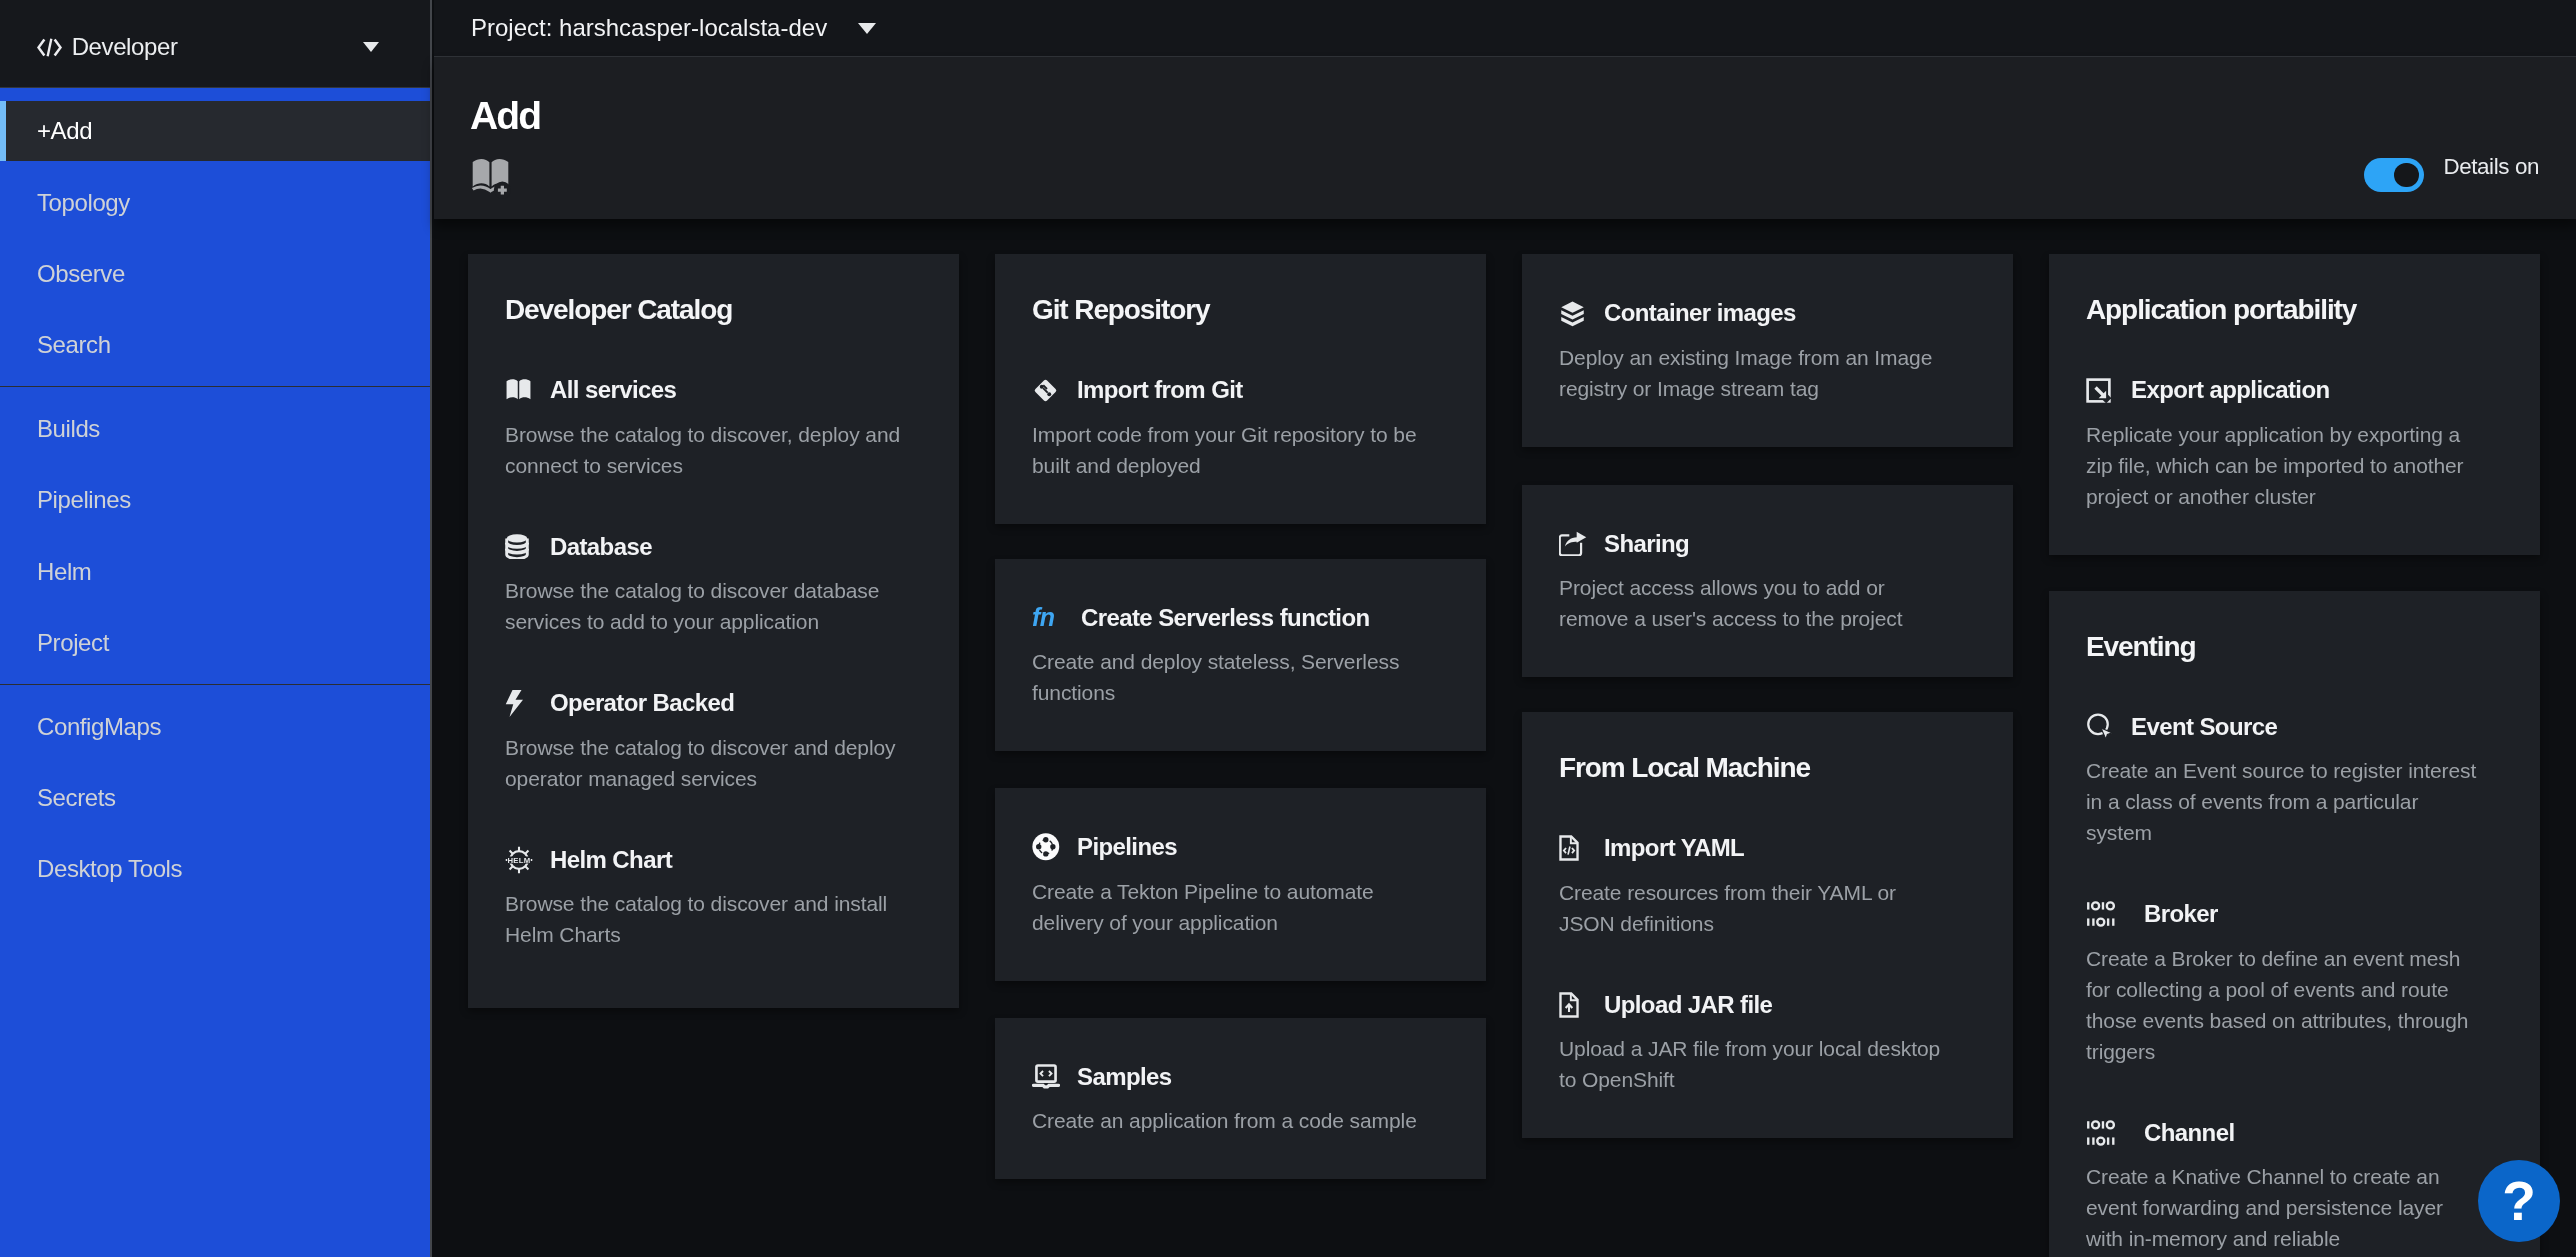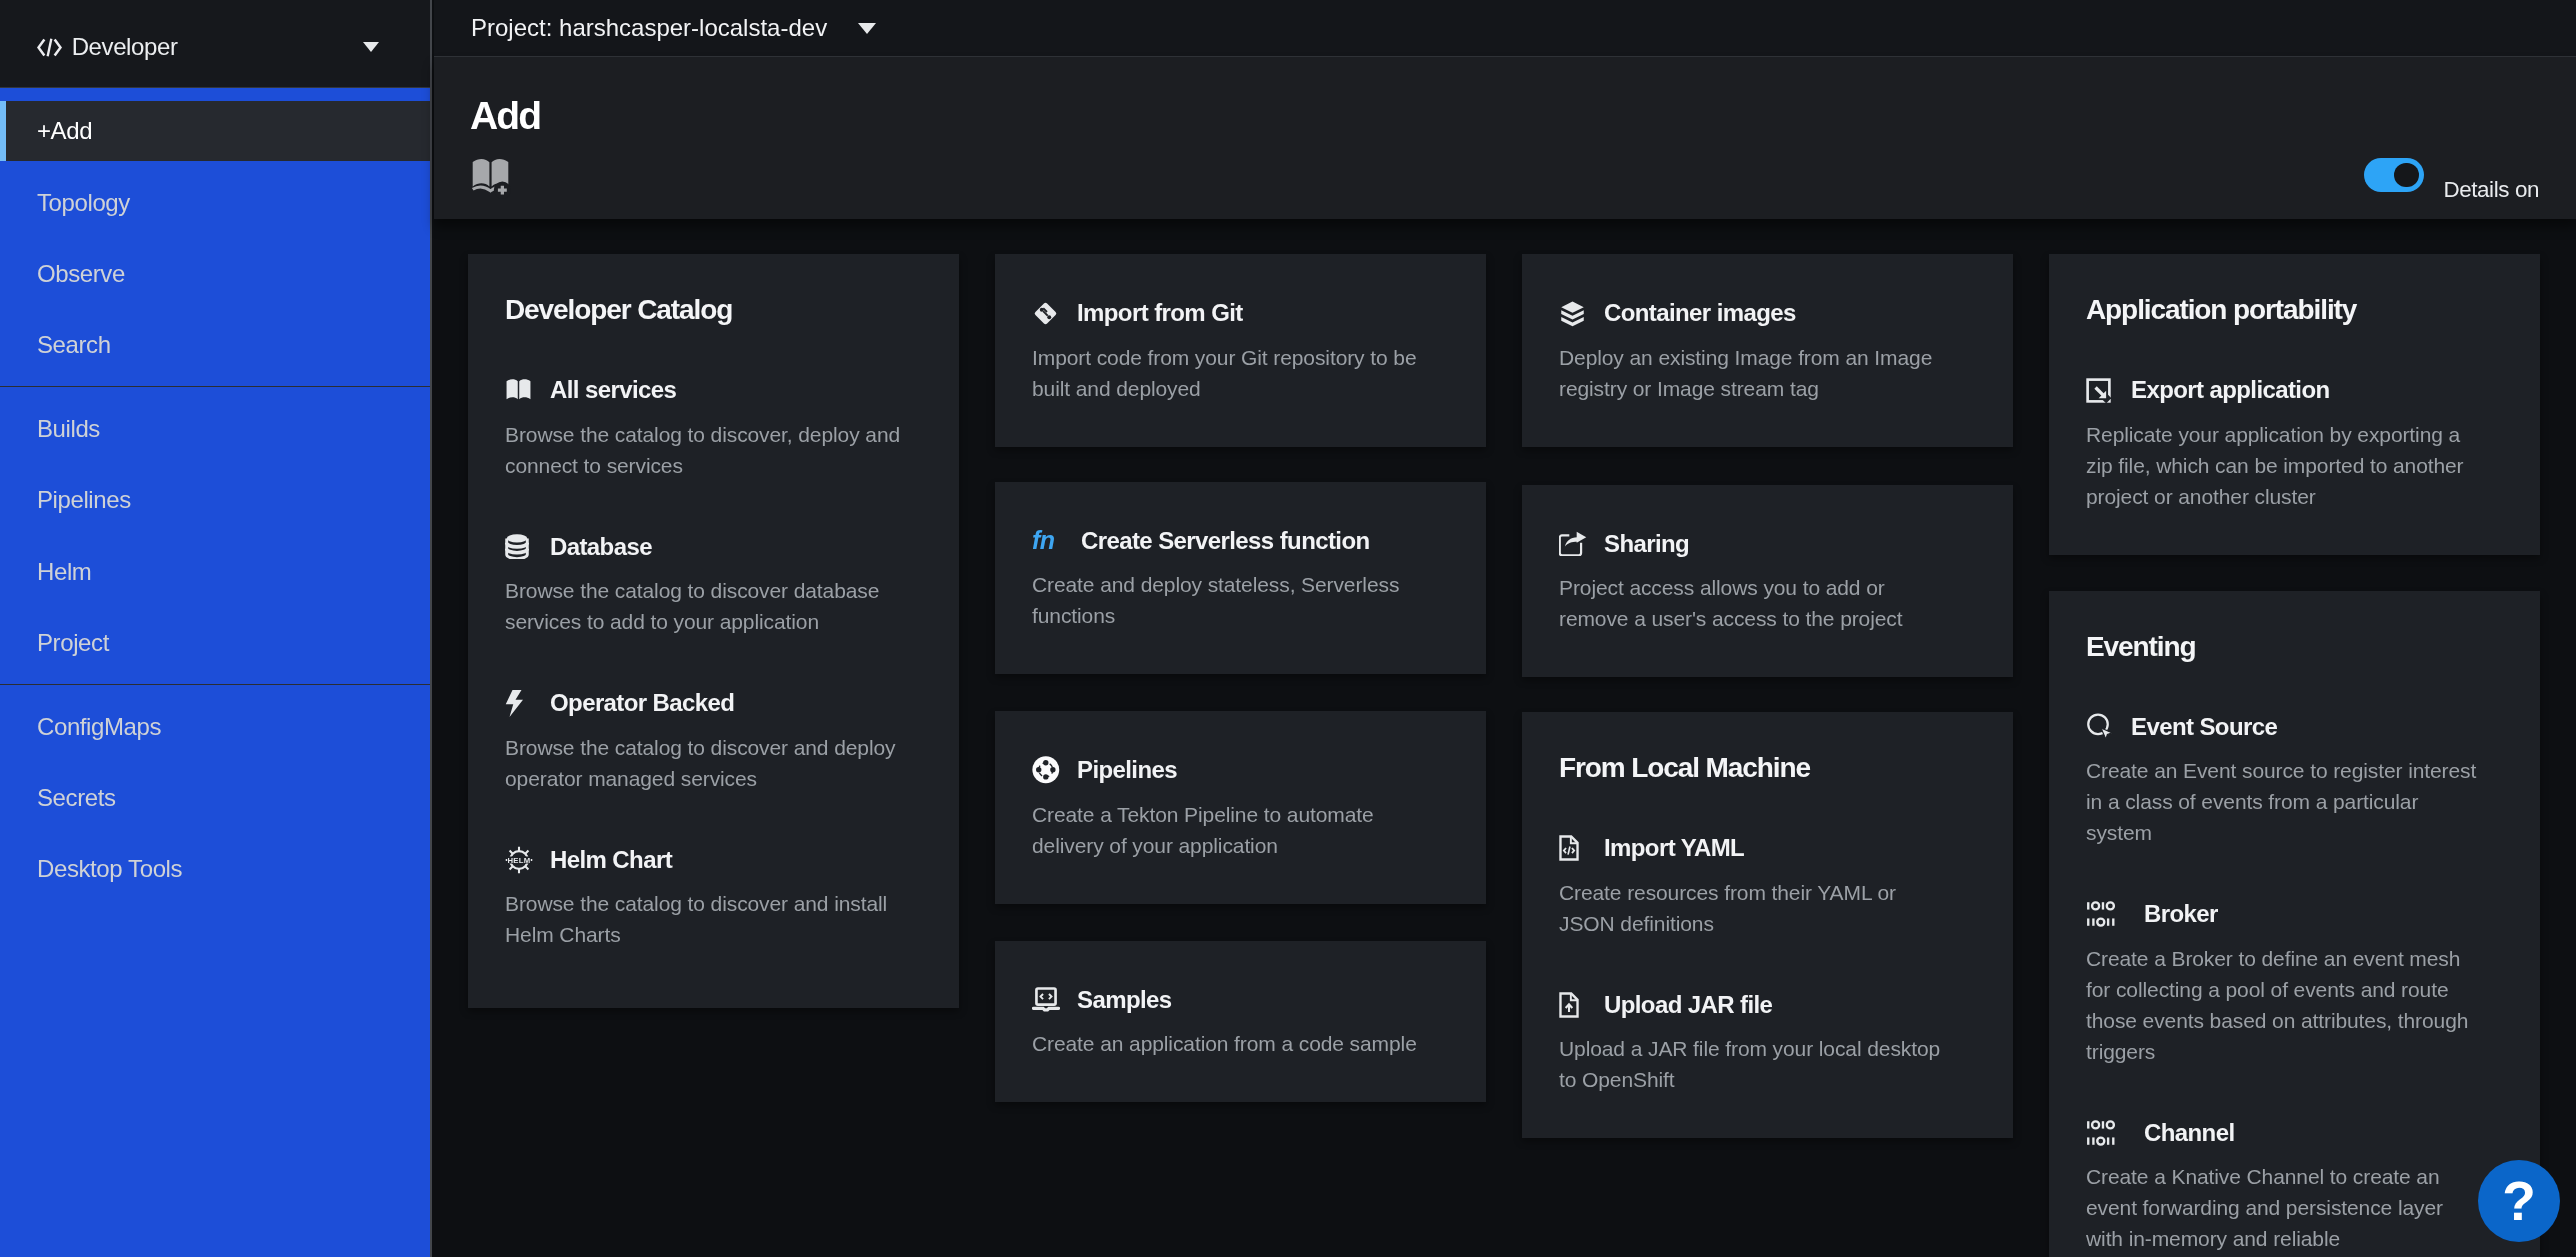--- a/index.html
+++ b/index.html
@@ -17,21 +17,21 @@
 .nav ul.sec { border-top:1.5px solid #2b2e33; margin-top:11.2px; padding-top:12px; }
 
 .main { position:absolute; left:434px; top:0; width:2142px; height:921px; }
 .projbar { height:57px; background:#14161a; border-bottom:1.5px solid #303338; display:flex; align-items:center; padding-left:37px; font-size:24px; letter-spacing:0; color:#f2f3f5; }
 .projbar .caret { margin-left:31px; border-left-width:9px; border-right-width:9px; border-top-width:11.2px; }
 .band { height:162px; background:#1c1e22; position:relative; box-shadow:0 7.5px 10.4px rgba(0,0,0,0.45); }
 .band h1 { position:absolute; left:36px; top:37px; font-size:39px; letter-spacing:-1.9px; color:#fff; }
 .band .bookplus { position:absolute; left:35px; top:99px; }
 .toggle { position:absolute; right:152px; top:101px; width:60px; height:34px; border-radius:17px; background:#2da4f6; }
 .toggle .knob { position:absolute; right:5.2px; top:4.5px; width:24.6px; height:24.6px; border-radius:50%; background:#15171a; }
-.dlabel { position:absolute; right:37px; top:116px; width:104px; text-align:right; font-size:22.4px; letter-spacing:-0.4px; color:#e9ebee; line-height:34px; height:34px; }
+.dlabel { position:absolute; right:37px; top:93px; width:104px; text-align:right; font-size:22.4px; letter-spacing:-0.4px; color:#e9ebee; line-height:34px; height:34px; }
 
 .content { padding:35px 34px 0; }
 .cols { display:flex; gap:36px; align-items:flex-start; }
 .col { width:491px; flex:none; }
 .card { background:#1e2126; padding:38px 37px 43px; margin-bottom:36px; box-shadow:0 3.7px 7.5px rgba(0,0,0,0.4); }
 .card-title { font-size:28px; font-weight:bold; letter-spacing:-1.1px; color:#f4f5f7; line-height:36px; margin-bottom:41px; }
 .item + .item { margin-top:45px; }
 .ihead { display:flex; align-items:center; height:42px;gap:12px; }
 .ihead .ic { width:33px; flex:none; display:flex; align-items:center; }
 .ititle { font-size:24px; font-weight:bold; letter-spacing:-0.6px; color:#f2f3f5; white-space:nowrap; }
@@ -146,20 +146,21 @@
                   </svg>
                 </span>
                 <span class="ititle">Helm Chart</span>
               </div>
             <div class="idesc">Browse the catalog to discover and install<br>Helm Charts</div>
           </div>
         </div>
       </div>
       <div class="col" id="c2">
         <div class="card" style="margin-bottom:35px">
+          <div class="card-title">Git Repository</div>
           <div class="item">
             <div class="ihead">
                 <span class="ic">
                   <svg class="wic" width="27" height="27" viewBox="0 0 36 36">
                     <rect x="7" y="7" width="22" height="22" transform="rotate(45 18 18)" rx="3" fill="#e7e9eb"></rect>
                     <circle cx="13" cy="13" r="2.6" fill="#1e2126"></circle>
                     <circle cx="23" cy="23" r="2.6" fill="#1e2126"></circle>
                     <path d="M14.8 14.8 L21 21" stroke="#1e2126" stroke-width="2.4"></path>
                     <path d="M15 11 L20 16" stroke="#1e2126" stroke-width="2.4"></path>
                   </svg>

